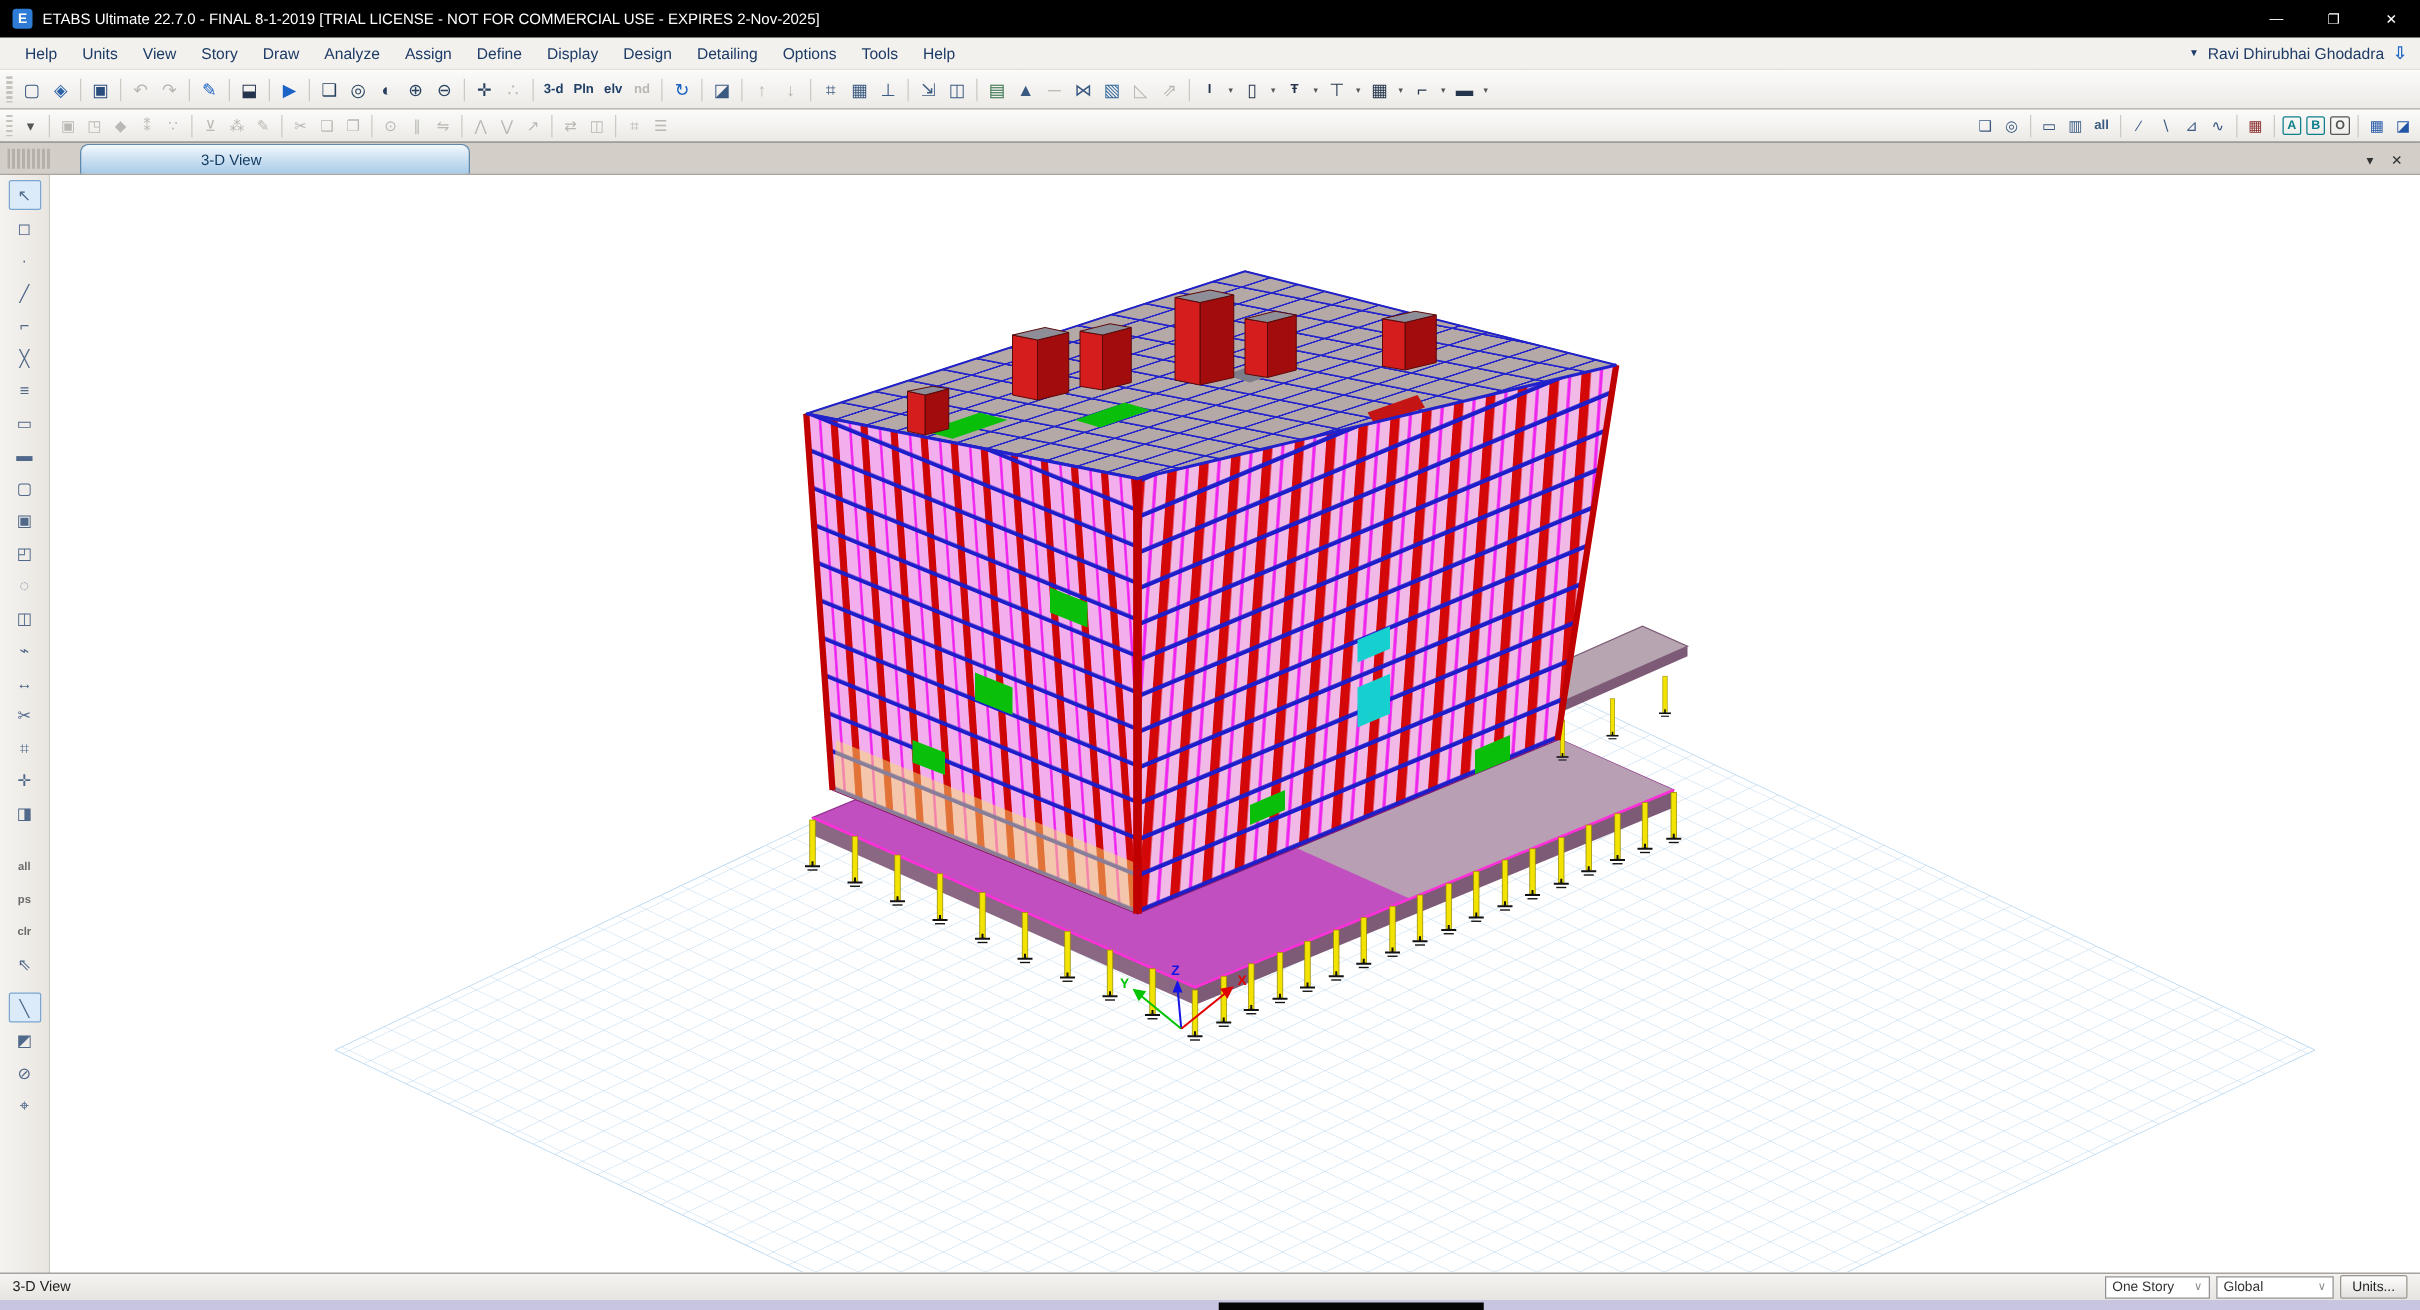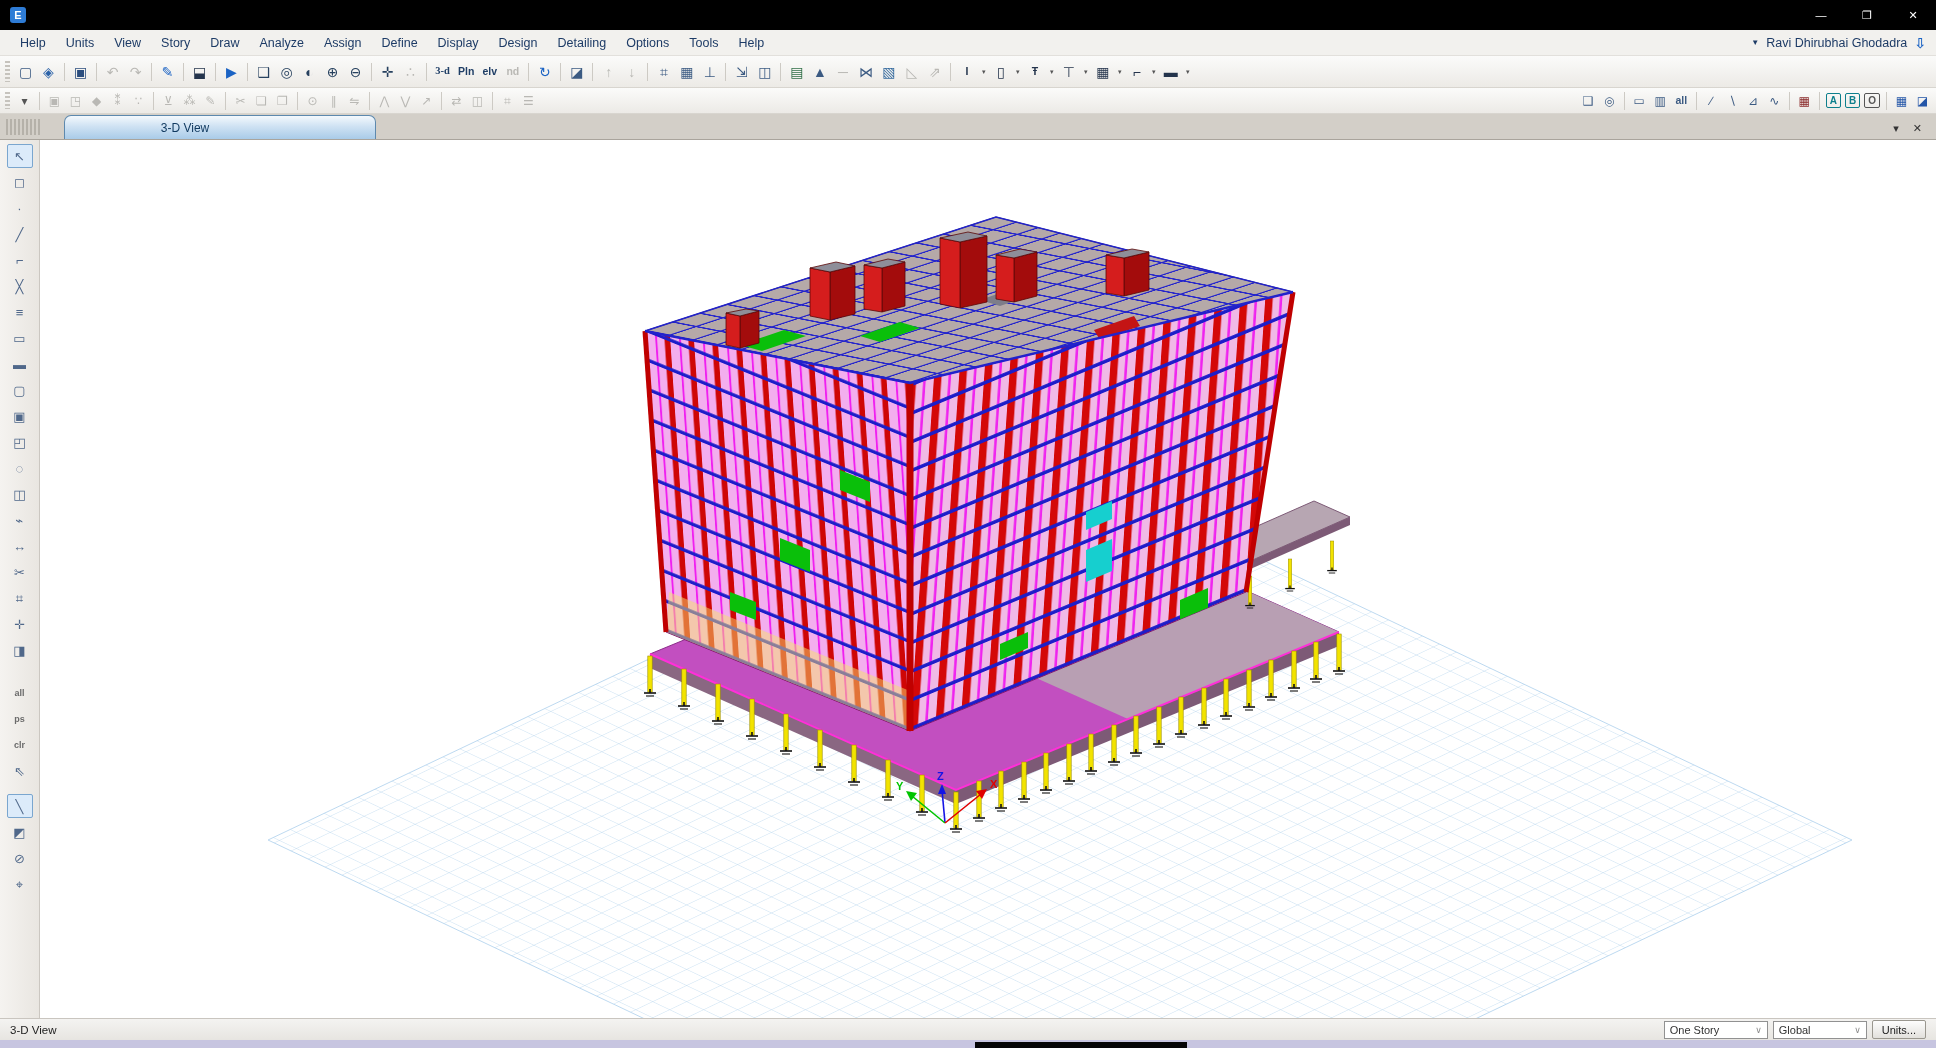--- a/index.html
+++ b/index.html
@@ -59,36 +59,37 @@
   .left-toolbar .tbtn.pressed{background:#dcebfa;border:1px solid #7aa6cf;border-radius:2px;}
   .canvas{position:relative;flex:1;background:#fff;overflow:hidden;}
   .canvas svg{position:absolute;left:0;top:0;}
 
   
   .statusbar{height:22px;background:linear-gradient(#f4f3f1,#e7e5e1);border-top:1px solid #c9c5bf;
              display:flex;align-items:center;font-size:11.5px;color:#222;padding:0 10px;}
   .status-right{margin-left:auto;display:flex;align-items:center;gap:5px;}
   .combo{display:flex;align-items:center;justify-content:space-between;height:18px;background:#fff;
          border:1px solid #919191;font-size:11px;color:#333;padding:0 5px;}
-  .combo.story{width:104px;} .combo.coord{width:94px;}
+  .combo.story{width:84px;} .combo.coord{width:94px;}
   .combo .arr{color:#8a8a8a;font-size:9px;margin-left:6px;}
   .units-btn{height:19px;padding:0 9px;font-size:11px;color:#222;background:linear-gradient(#fdfdfd,#e2e0dc);
              border:1px solid #9a978f;border-radius:2px;display:flex;align-items:center;}
 
   
   .bottom-strip{height:8px;background:#c7c5e0;position:relative;}
   .black-bar{position:absolute;left:975px;top:2px;width:212px;height:6px;background:#050505;}
 </style>
 </head>
 <body>
 
 <div class="screen">
 
   <div class="titlebar">
     <div class="app-icon">E</div>
+    <span class="title-text">ETABS Ultimate 22.7.0 - FINAL 8-1-2019  [TRIAL LICENSE - NOT FOR COMMERCIAL USE - EXPIRES 2-Nov-2025]</span>
     <div class="win-controls">
       <span class="win-btn">—</span>
       <span class="win-btn">❐</span>
       <span class="win-btn">✕</span>
     </div>
   </div>
 
   <div class="menubar">
     <div style="display:flex">
         <span class="menu-item">Help</span>
@@ -131,21 +132,21 @@
       <span class="tsep"></span>
       <span class="tbtn" style="color: rgb(39, 65, 95);">❑</span>
       <span class="tbtn" style="color: rgb(39, 65, 95);">◎</span>
       <span class="tbtn" style="color: rgb(39, 65, 95);">◐</span>
       <span class="tbtn" style="color: rgb(39, 65, 95);">⊕</span>
       <span class="tbtn" style="color: rgb(39, 65, 95);">⊖</span>
       <span class="tsep"></span>
       <span class="tbtn" style="color: rgb(39, 65, 95);">✛</span>
       <span class="tbtn dis">∴</span>
       <span class="tsep"></span>
-      <span class="tbtn txt" style="color: rgb(31, 62, 102); font-family: Liberation Serif, serif;">3-d</span>
+      <span class="tbtn txt" style="color: rgb(31, 62, 102);">3-d</span>
       <span class="tbtn txt" style="color: rgb(31, 62, 102);">Pln</span>
       <span class="tbtn txt" style="color: rgb(31, 62, 102);">elv</span>
       <span class="tbtn dis txt">nd</span>
       <span class="tsep"></span>
       <span class="tbtn" style="color: rgb(27, 99, 196);">↻</span>
       <span class="tsep"></span>
       <span class="tbtn" style="color: rgb(59, 90, 130);">◪</span>
       <span class="tsep"></span>
       <span class="tbtn dis">↑</span>
       <span class="tbtn dis">↓</span>

